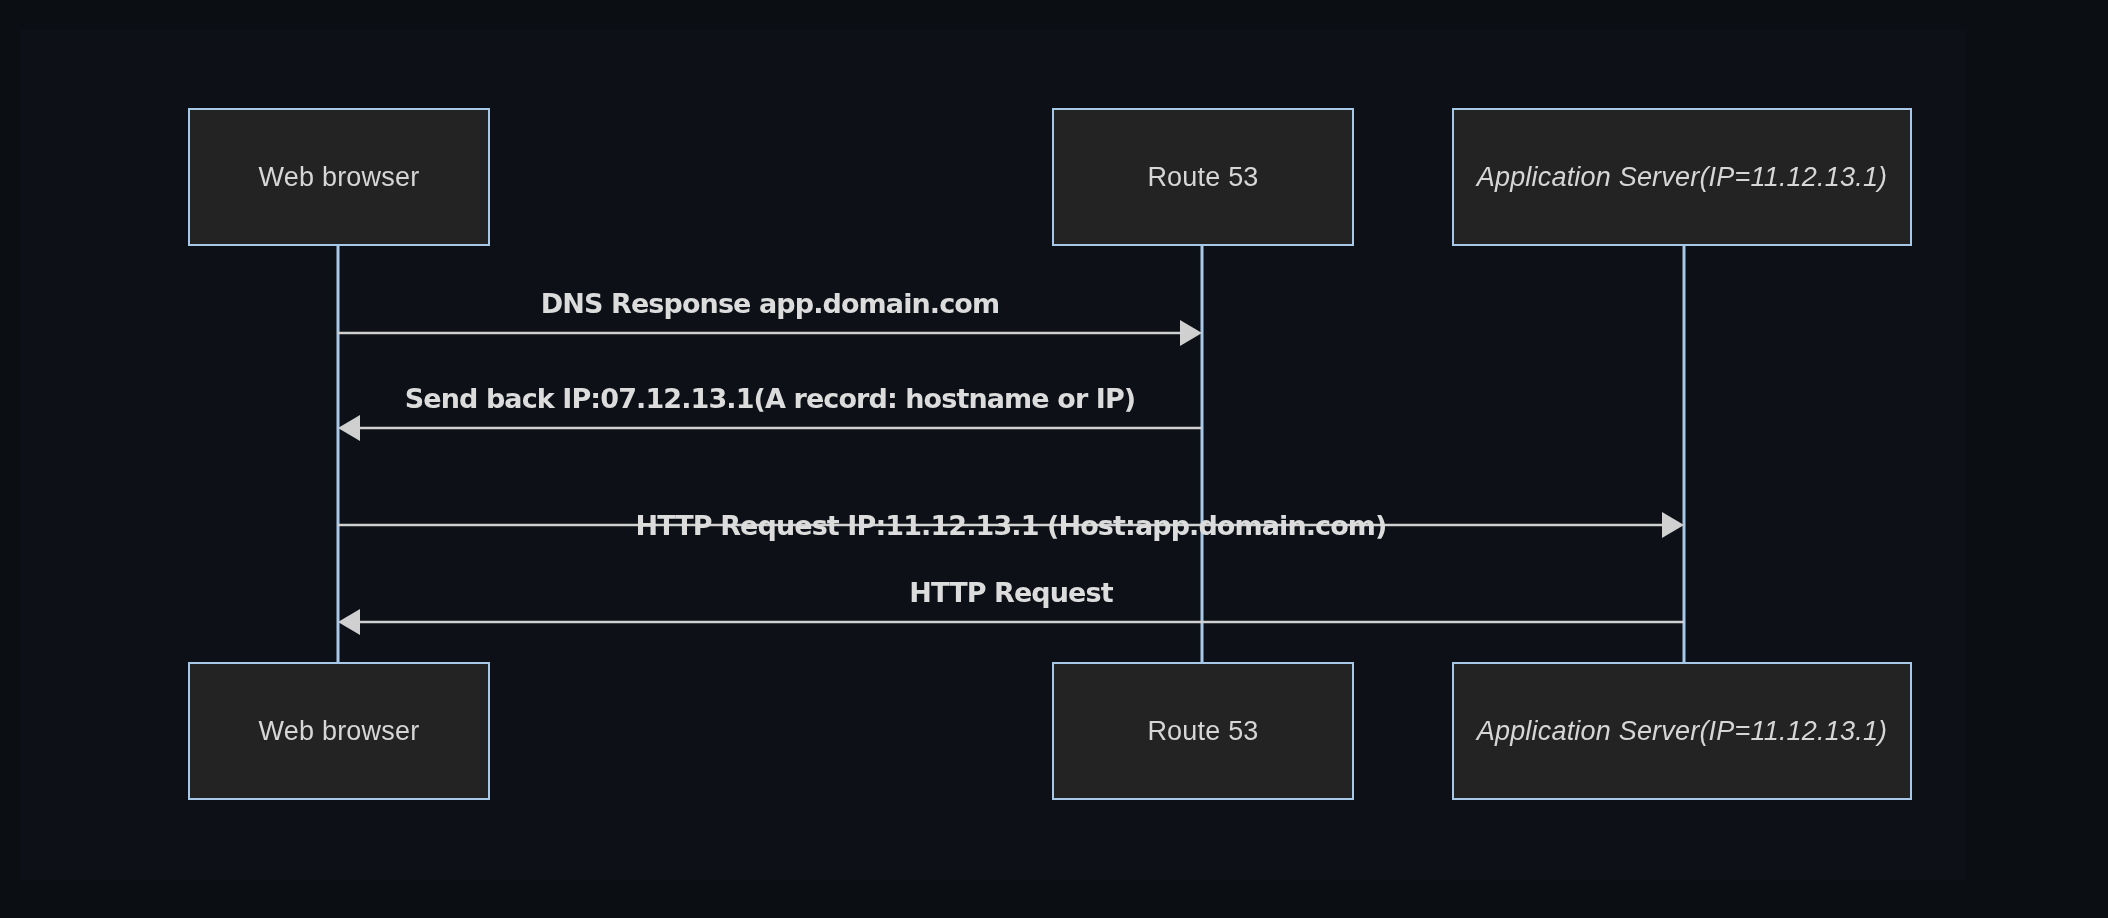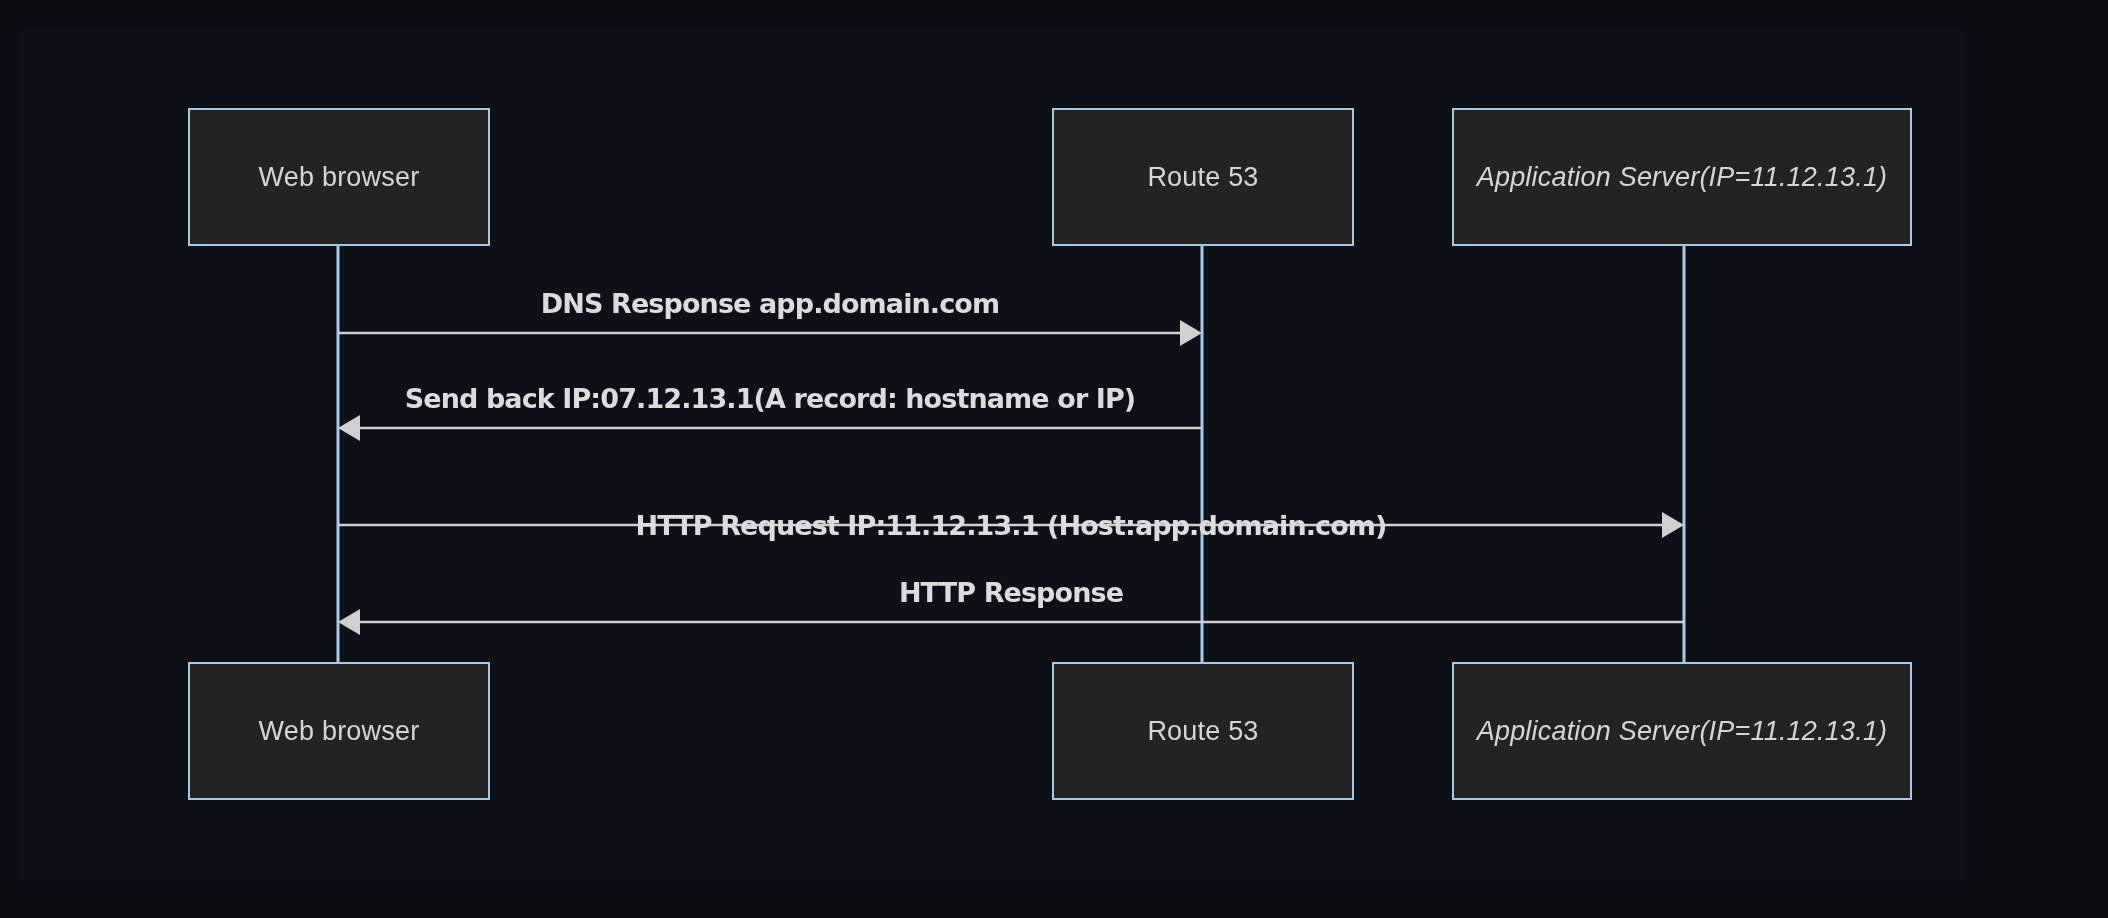--- a/index.html
+++ b/index.html
@@ -117,15 +117,15 @@
   <div class="participant" style="left: 1052px; width: 302px; height: 138px; top: 662px;">
     <span>Route 53</span>
   </div>
   <div class="participant tall-label" style="left: 1452px; width: 460px; height: 138px; top: 662px;">
     <span>Application Server(IP=11.12.13.1)</span>
   </div>
 
   <div class="msg-label" style="left: 770px; top: 288px;">DNS Response app.domain.com</div>
   <div class="msg-label" style="left: 770px; top: 383px;">Send back IP:07.12.13.1(A record: hostname or IP)</div>
   <div class="msg-label" style="left: 1011px; top: 480px; margin-top: 30px;">HTTP Request IP:11.12.13.1 (Host:app.domain.com)</div>
-  <div class="msg-label" style="left: 1011px; top: 577px;">HTTP Response</div>
+  <div class="msg-label" style="left: 1011px; top: 577px;">HTTP Request</div>
 
 </div>
 
 </body></html>

